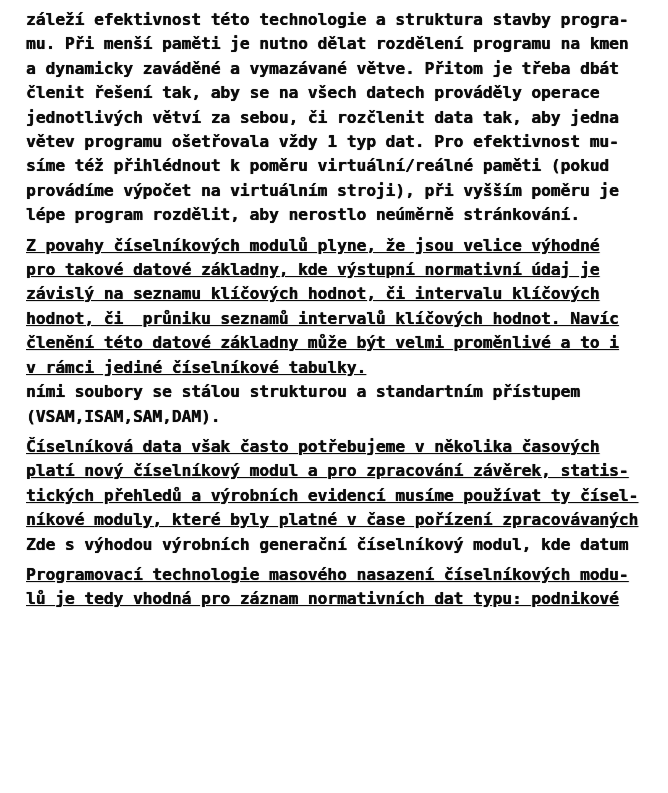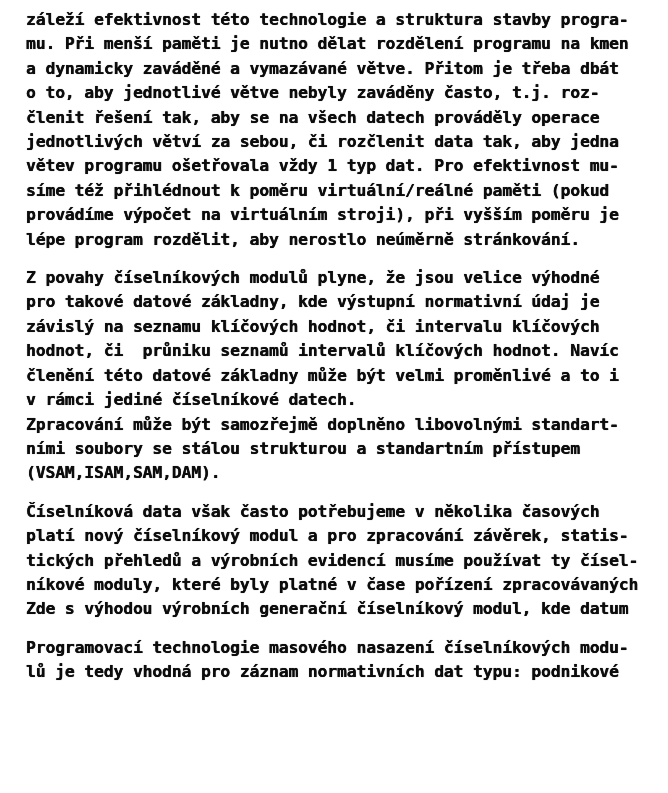--- a/index.html
+++ b/index.html
@@ -20,52 +20,50 @@
     font-family: "DejaVu Sans Mono", "Liberation Mono", monospace;
     font-weight: bold;
     font-size: 16.4px;
     line-height: 24.4px;
     letter-spacing: -0.15px;
     color: #0c0c0c;
     
     text-shadow: 0 0 0.7px rgba(0,0,0,0.85), 0.3px 0.2px 0 rgba(0,0,0,0.55);
   }
   .para { margin: 0; }
-  .para.spaced { margin-top: 14px; }
+  .para.spaced { margin-top: 6px; text-decoration: underline; }
   .line {
     white-space: pre;
   }
 </style>
 </head>
 <body>
 
 <div class="page" style="background: rgb(255, 255, 255);">
   <div class="page-text" style="color: rgb(12, 12, 12);">
       <div class="para">
         <div class="line">záleží efektivnost této technologie a struktura stavby progra-</div>
         <div class="line">mu. Při menší paměti je nutno dělat rozdělení programu na kmen</div>
         <div class="line">a dynamicky zaváděné a vymazávané větve. Přitom je třeba dbát</div>
-        <div class="line">o to, aby jednotlivé větve nebyly zaváděny často, t.j. roz-</div>
         <div class="line">členit řešení tak, aby se na všech datech prováděly operace</div>
         <div class="line">jednotlivých větví za sebou, či rozčlenit data tak, aby jedna</div>
         <div class="line">větev programu ošetřovala vždy 1 typ dat. Pro efektivnost mu-</div>
         <div class="line">síme též přihlédnout k poměru virtuální/reálné paměti (pokud</div>
         <div class="line">provádíme výpočet na virtuálním stroji), při vyšším poměru je</div>
         <div class="line">lépe program rozdělit, aby nerostlo neúměrně stránkování.</div>
       </div>
       <div class="para spaced">
         <div class="line">Z povahy číselníkových modulů plyne, že jsou velice výhodné</div>
         <div class="line">pro takové datové základny, kde výstupní normativní údaj je</div>
         <div class="line">závislý na seznamu klíčových hodnot, či intervalu klíčových</div>
         <div class="line">hodnot, či  průniku seznamů intervalů klíčových hodnot. Navíc</div>
         <div class="line">členění této datové základny může být velmi proměnlivé a to i</div>
-        <div class="line">v rámci jediné číselníkové datech.</div>
+        <div class="line">v rámci jediné číselníkové tabulky.</div>
       </div>
       <div class="para">
-        <div class="line">Zpracování může být samozřejmě doplněno libovolnými standart-</div>
         <div class="line">ními soubory se stálou strukturou a standartním přístupem</div>
         <div class="line">(VSAM,ISAM,SAM,DAM).</div>
       </div>
       <div class="para spaced">
         <div class="line">Číselníková data však často potřebujeme v několika časových</div>
         <div class="line">platí nový číselníkový modul a pro zpracování závěrek, statis-</div>
         <div class="line">tických přehledů a výrobních evidencí musíme používat ty čísel-</div>
         <div class="line">níkové moduly, které byly platné v čase pořízení zpracovávaných</div>
       </div>
       <div class="para">

